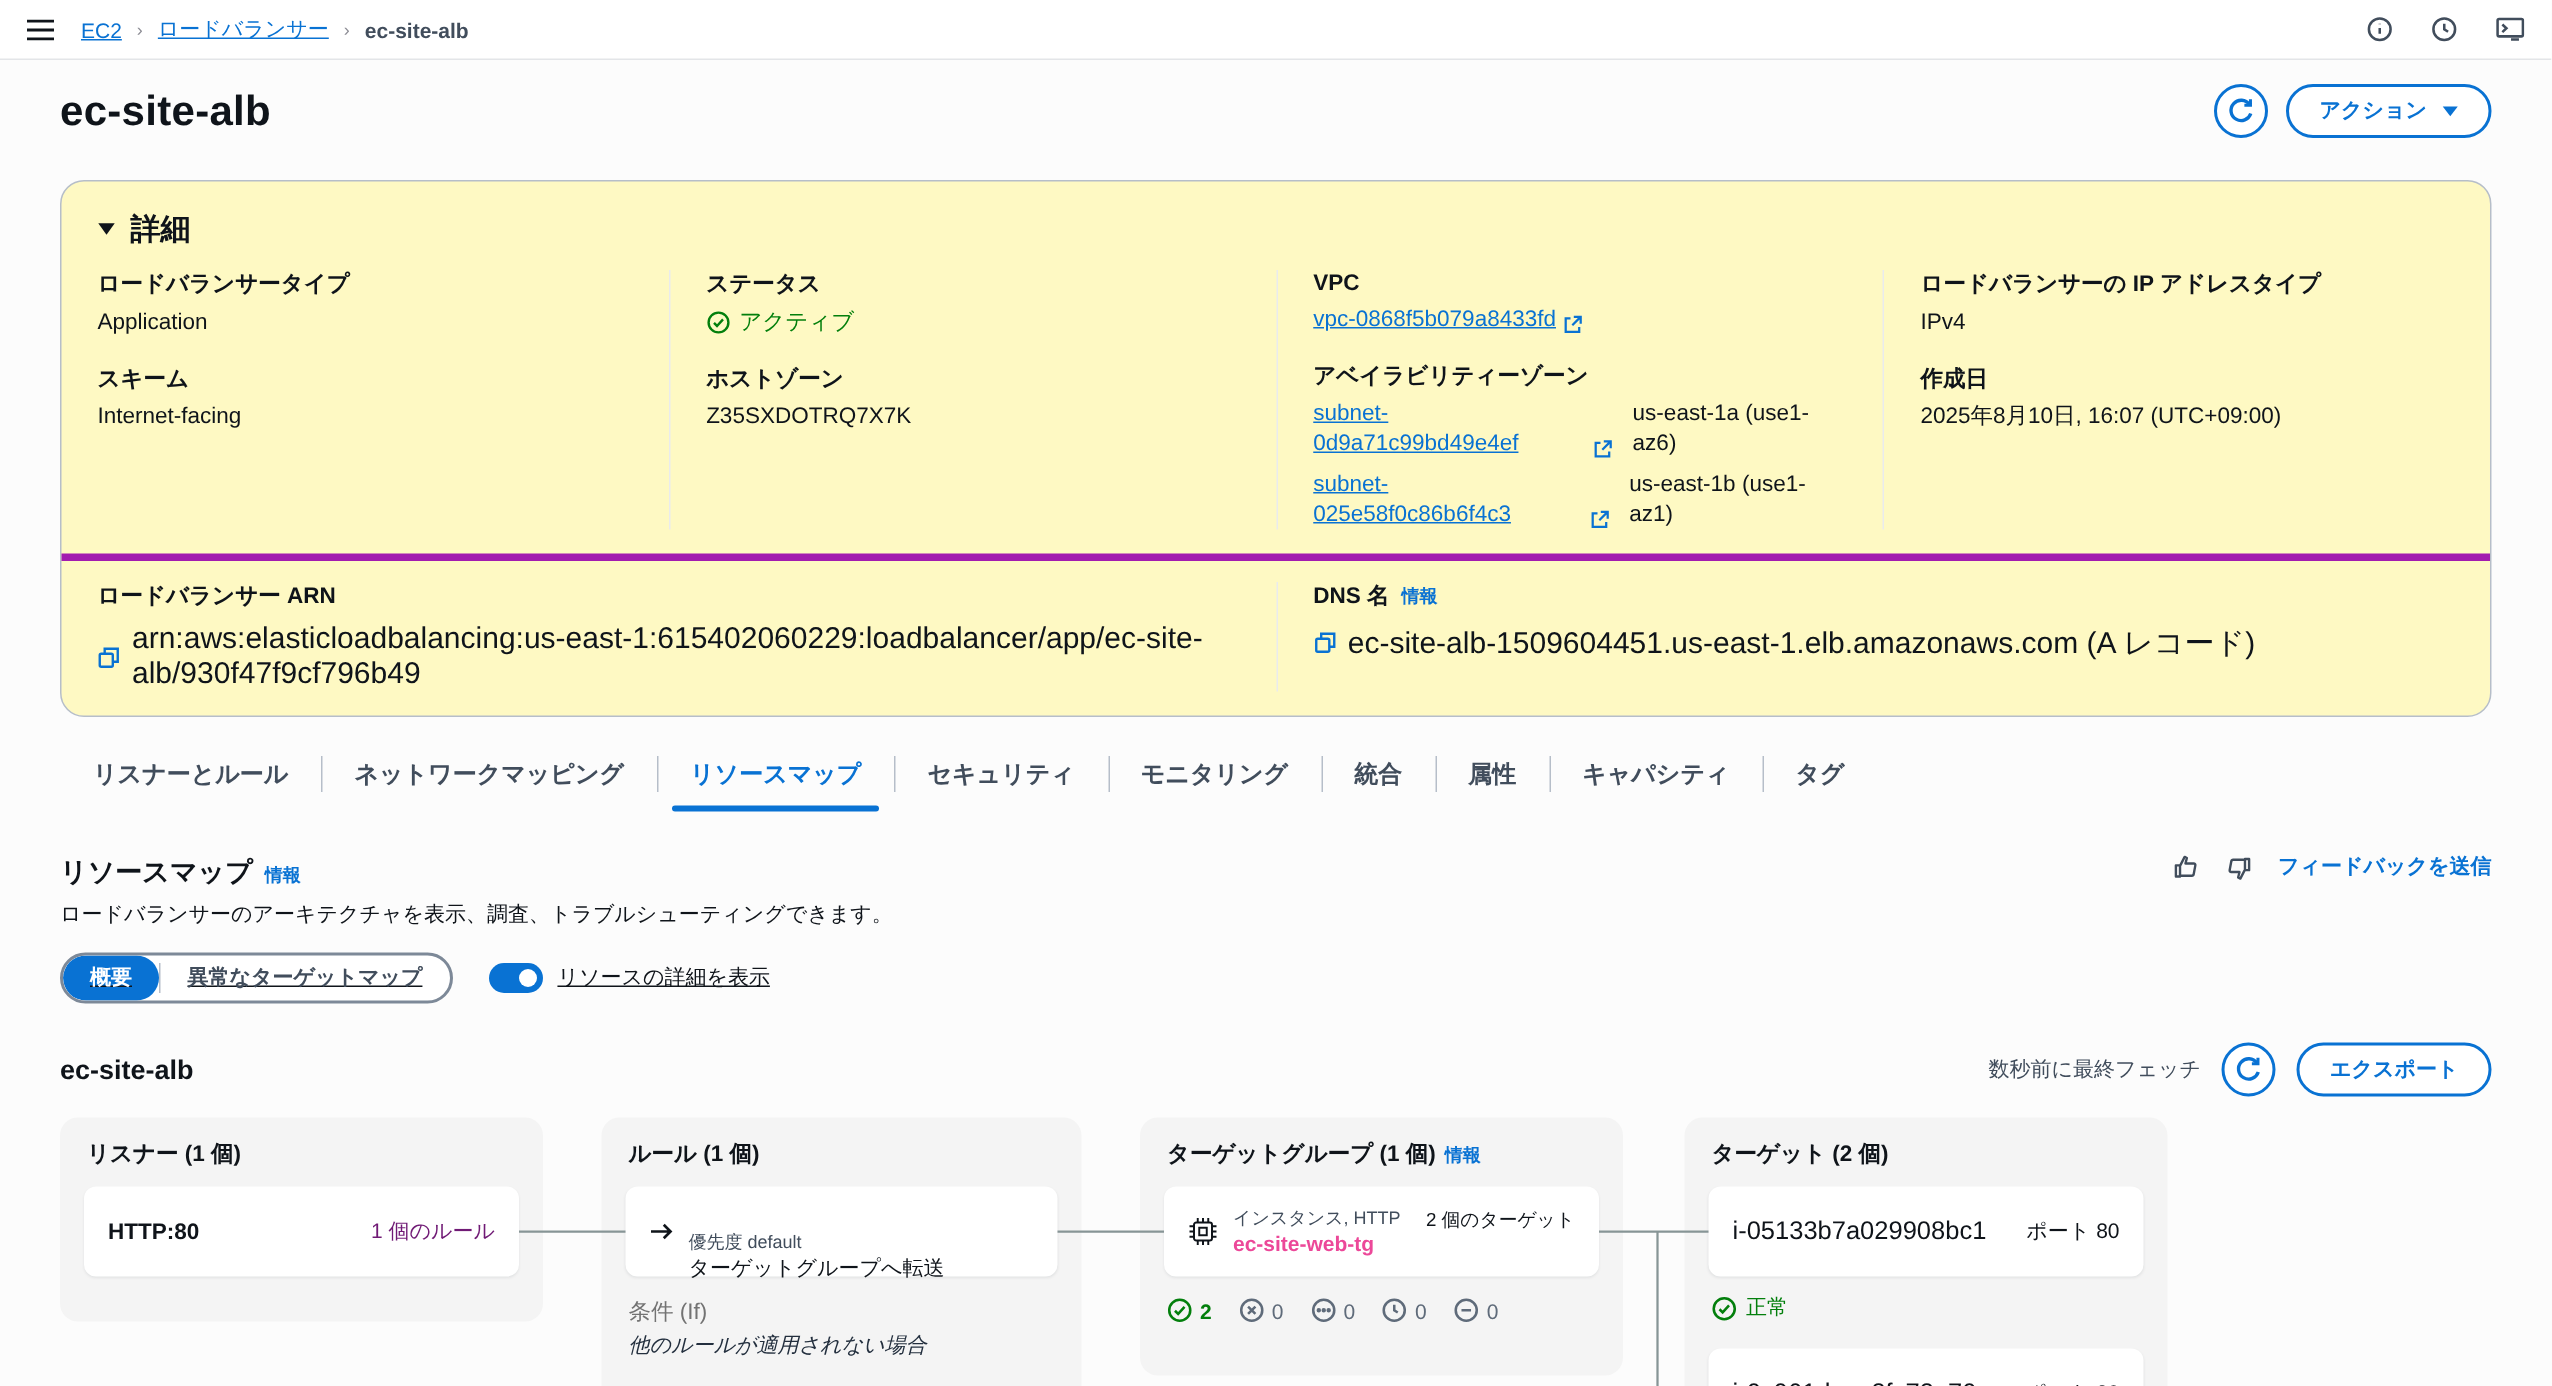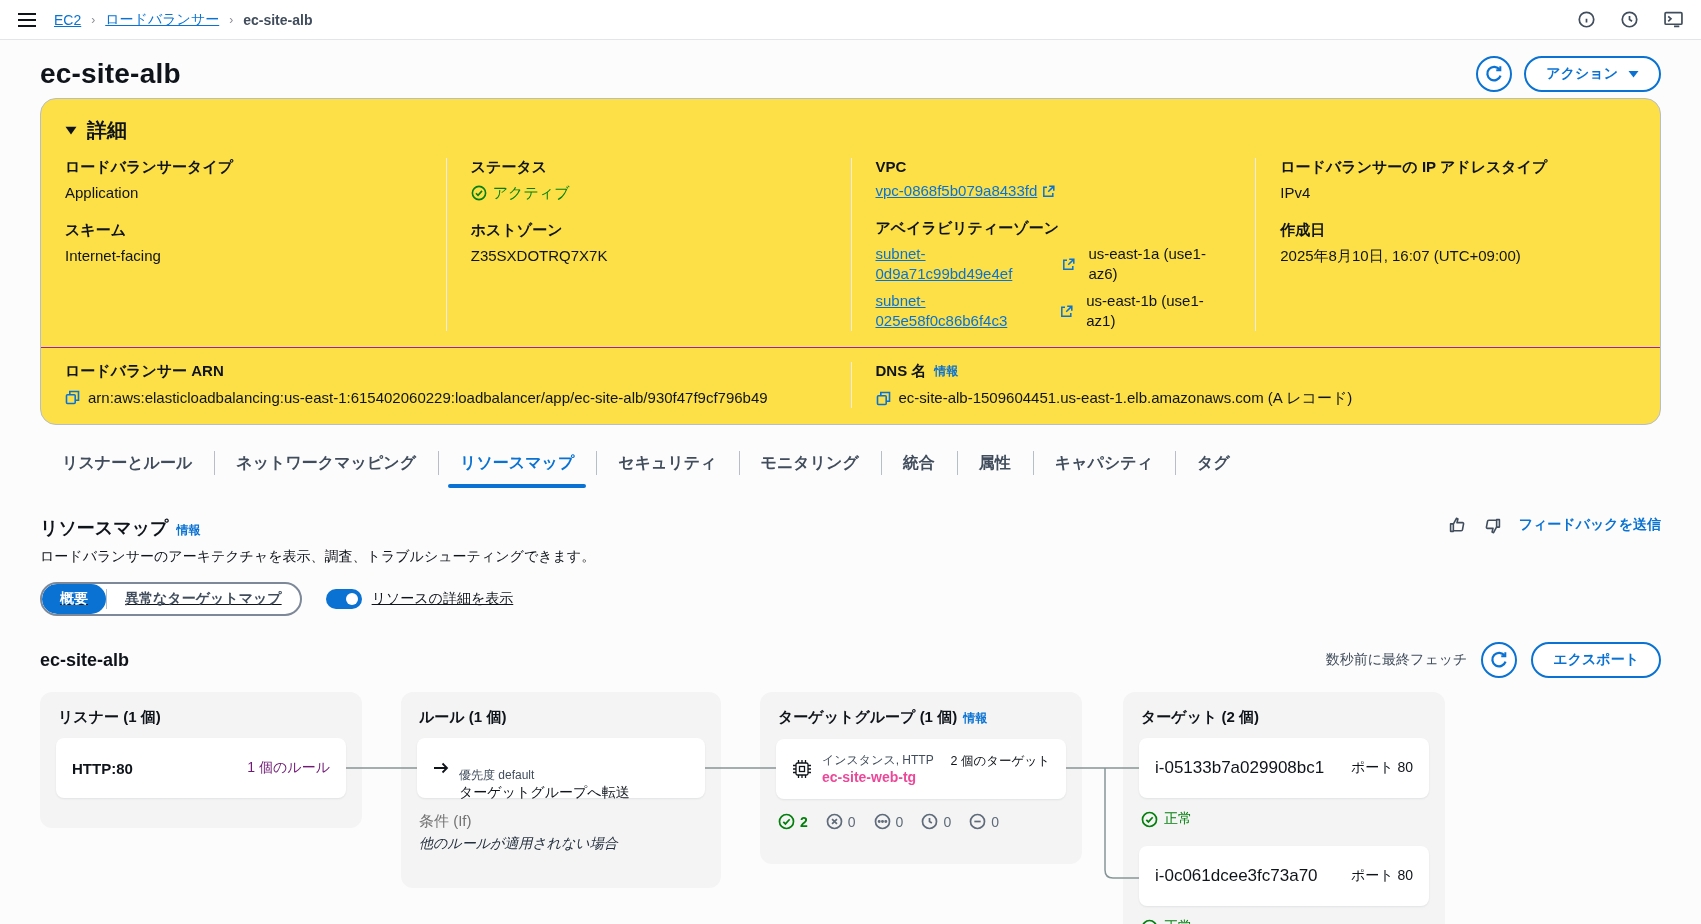--- a/index.html
+++ b/index.html
@@ -35,44 +35,44 @@
   }
   .pill-btn {
     height:36px; border-radius:18px; border:2px solid #0972d3; background:#fff;
     color:#0972d3; font-weight:700; font-size:14px; padding:0 20px;
     display:flex; align-items:center; gap:10px; cursor:pointer;
     font-family:inherit;
   }
 
   
   .details-card {
-    margin-top:6px; background:#fde047; border:1px solid #b6bec9; border-radius:16px;
+    margin-top:28px; background:#fef9c3; border:1px solid #b6bec9; border-radius:16px;
     padding:18px 0 16px 0;
   }
   .details-header { display:flex; align-items:center; gap:10px; padding:0 24px; cursor:pointer; }
   .details-header .dh-title { font-size:20px; font-weight:700; }
   .details-grid { display:grid; grid-template-columns:1fr 1fr 1fr 1fr; margin-top:14px; }
   .dcol { padding:0 24px; }
   .dcol + .dcol { border-left:1px solid #e9ebed; }
   .field + .field { margin-top:18px; }
   .field .flabel { font-weight:700; font-size:15px; margin-bottom:6px; }
   .field .fvalue { font-size:15px; line-height:20px; }
   .status-ok { display:flex; align-items:center; gap:6px; color:#037f0c; }
   .link { color:#0972d3; text-decoration:underline; font-size:15px; }
-  .link-row { display:flex; align-items:center; gap:5px; }
+  .link-row { display:flex; align-items:flex-end; gap:5px; }
   .link-row + .link-row { margin-top:7px; }
   .zone-text { color:#0f141a; margin-left:8px; text-decoration:none; }
   .details-bottom {
-    margin-top:16px; border-top:1px solid #a21caf; padding-top:14px;
+    margin-top:16px; border-top:5px solid #a21caf; padding-top:14px;
     display:grid; grid-template-columns:1fr 1fr;
   }
   .bcol { padding:0 24px; }
   .bcol + .bcol { border-left:1px solid #e9ebed; }
   .blabel { font-weight:700; font-size:15px; margin-bottom:8px; display:flex; align-items:center; gap:8px; }
-  .bvalue { display:flex; align-items:center; gap:8px; font-size:15px; }
+  .bvalue { display:flex; align-items:center; gap:8px; font-size:20px; }
   .copy-icon { color:#0972d3; cursor:pointer; flex:none; }
   .info-link { color:#0972d3; font-size:12px; font-weight:700; text-decoration:none; }
 
   
   .tabs { display:flex; margin-top:22px; }
   .tab {
     position:relative; padding:6px 22px 14px 22px; font-size:16px; font-weight:700;
     color:#414d5c; cursor:pointer; white-space:nowrap;
   }
   .tab + .tab::before {

